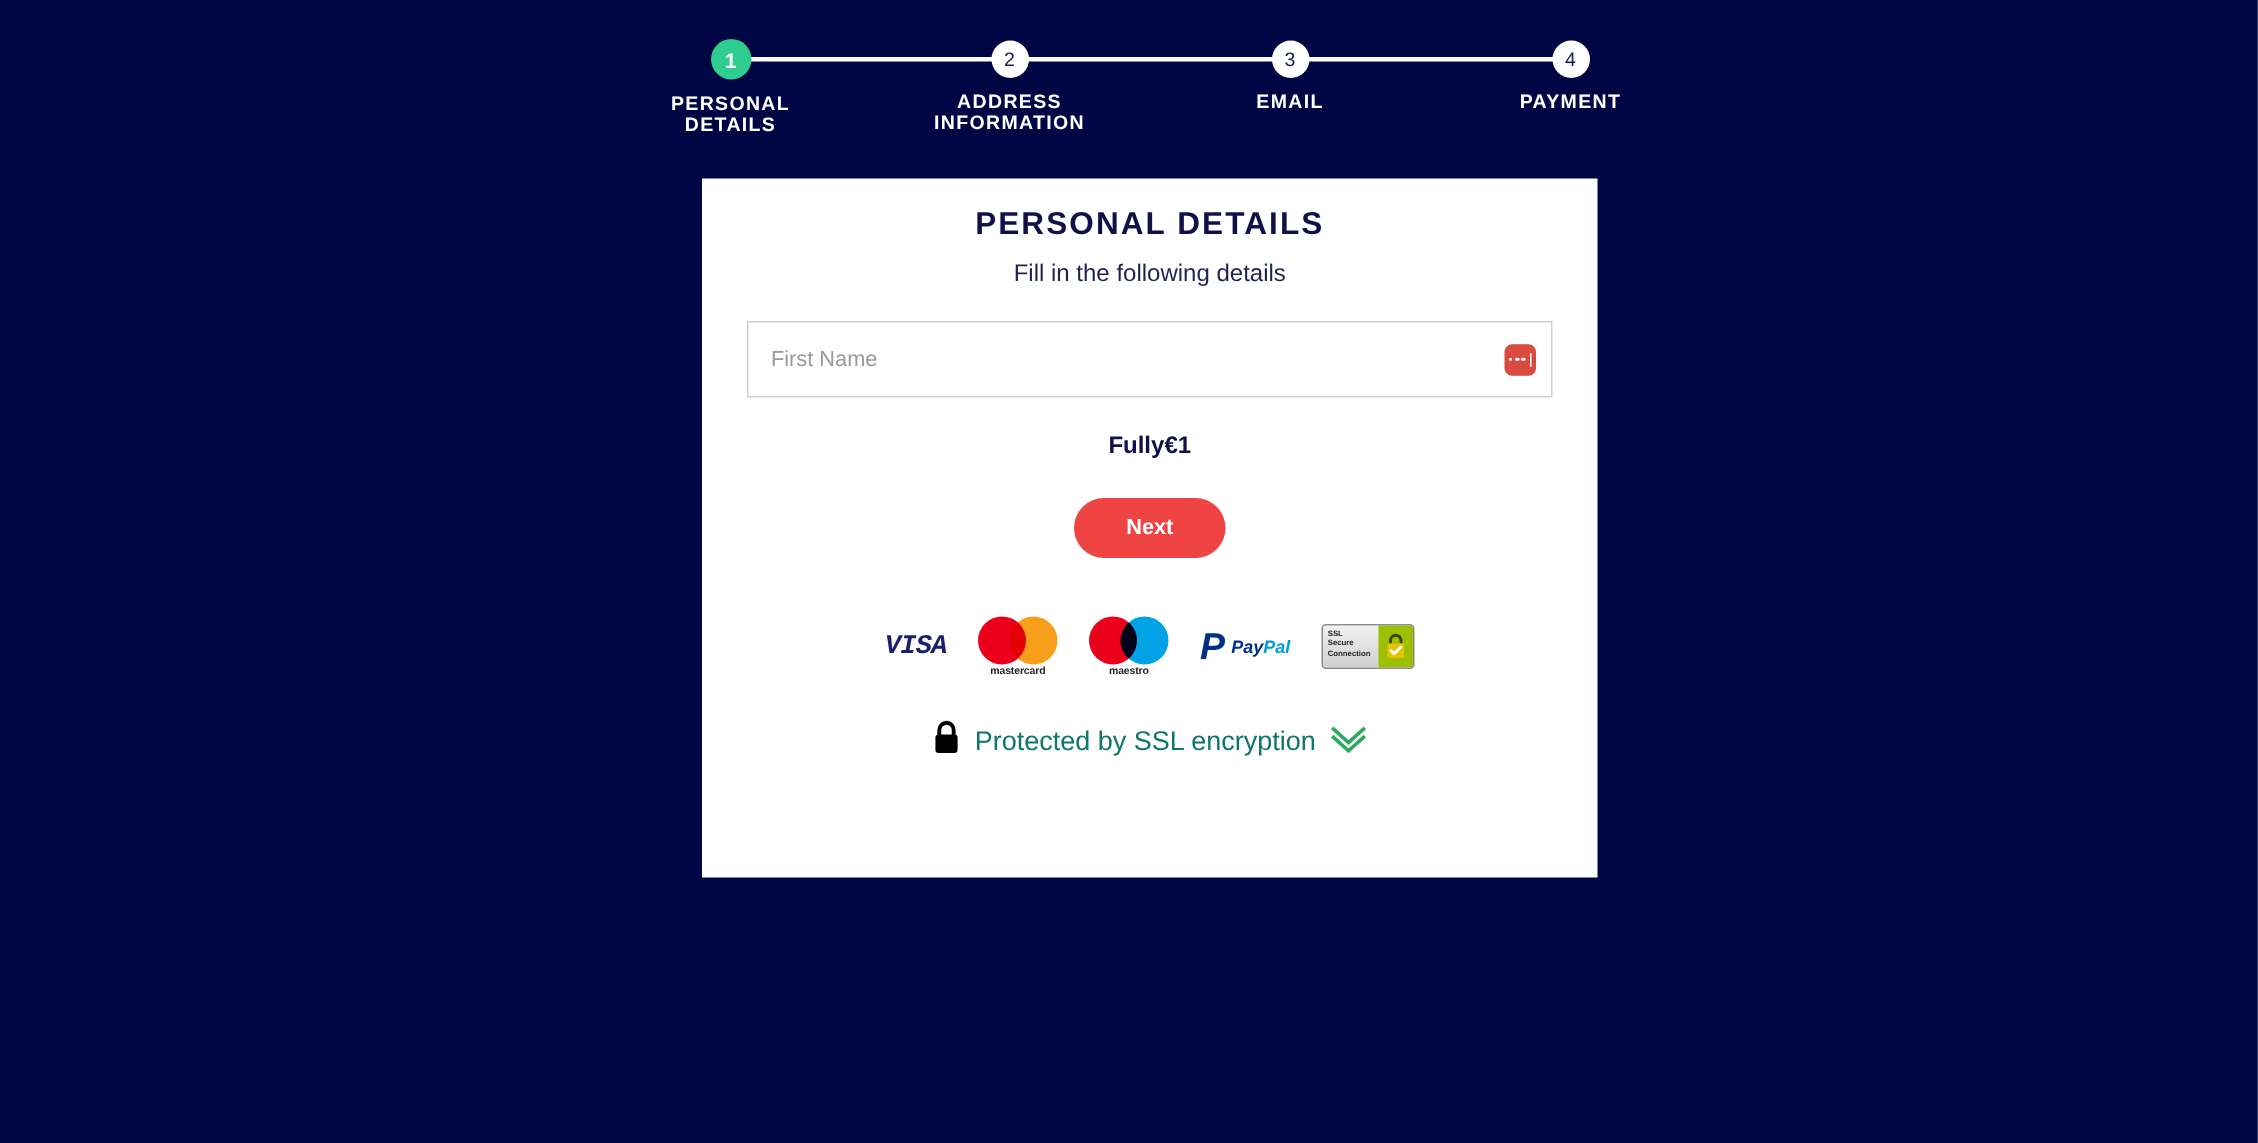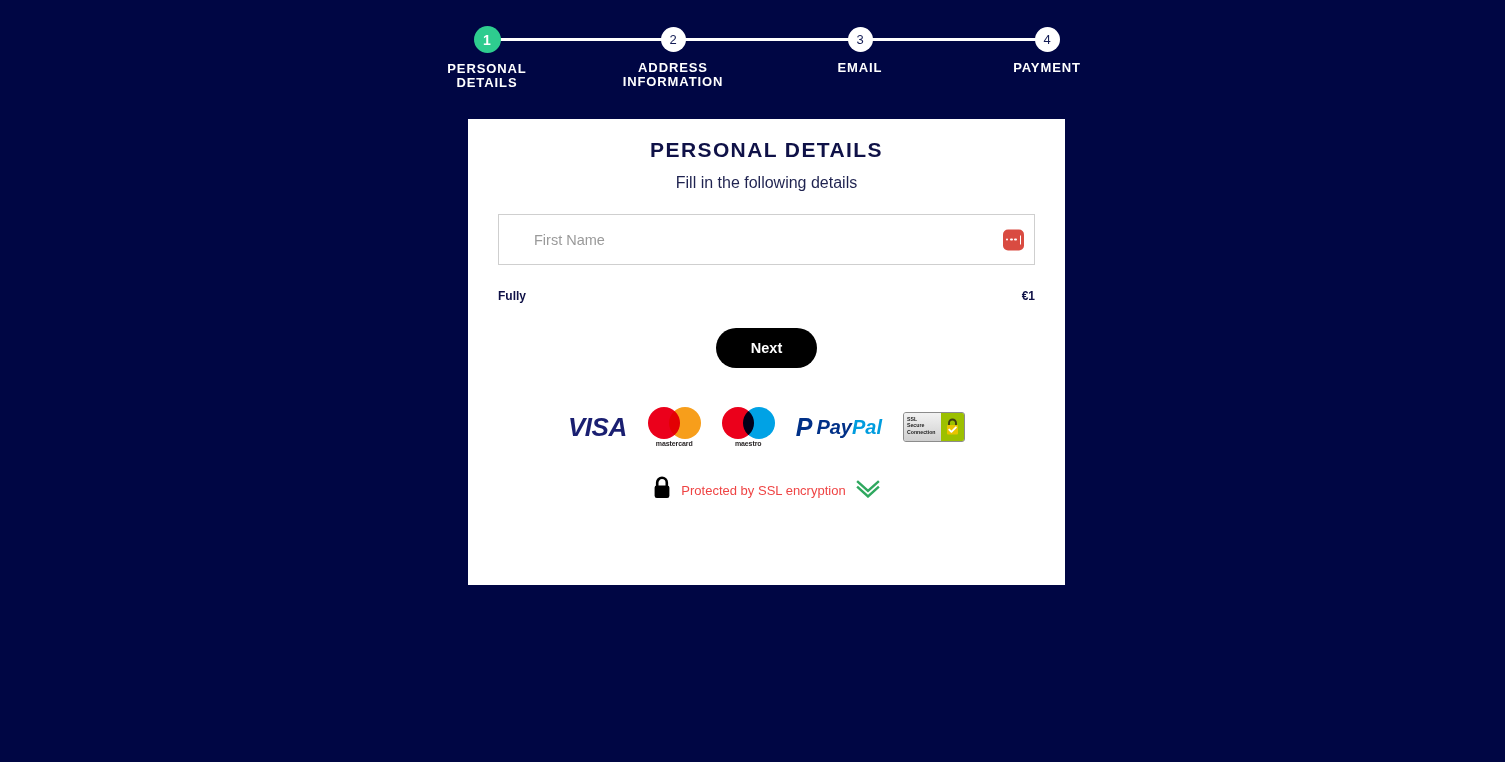--- a/index.html
+++ b/index.html
@@ -116,21 +116,20 @@
   }
   .field {
     position: relative;
     width: 537px;
     height: 51px;
     border: 1px solid #cfcfcf;
     background: #ffffff;
     margin-bottom: 11px;
     display: flex;
     align-items: center;
-    padding-left: 20px;
   }
   .field input {
     flex: 1;
     border: 0;
     outline: 0;
     background: transparent;
     font-family: "Liberation Sans", sans-serif;
     font-size: 14.5px;
     color: #333;
     padding: 0 15px;
@@ -164,62 +163,62 @@
     height: 9px;
     background: #ffffff;
     margin-left: 1.5px;
   }
 
   
   .summary {
     margin: 24px auto 0;
     width: 537px;
     display: flex;
-    justify-content: space-between;
+    justify-content: center;
     align-items: baseline;
     color: #0f1147;
-    font-size: 12px;
+    font-size: 16px;
     font-weight: 700;
   }
 
   
   .next-wrap {
     margin-top: 25px;
     display: flex;
     justify-content: center;
   }
   .next-btn {
     width: 101px;
     height: 40px;
     border: 0;
     border-radius: 21px;
-    background: #000000;
+    background: #ef4444;
     color: #ffffff;
     font-family: "Liberation Sans", sans-serif;
     font-size: 14.5px;
     font-weight: 700;
     cursor: pointer;
   }
 
   
   .paylogos {
     margin-top: 39px;
     display: flex;
     align-items: center;
     justify-content: center;
     gap: 21px;
   }
 
   .logo-visa {
     color: #1a1f71;
-    font-size: 26px;
+    font-size: 18px;
     font-weight: 700;
     font-style: italic;
     letter-spacing: -0.5px;
-    font-family: Liberation Sans, sans-serif;
+    font-family: Liberation Mono, monospace;
   }
 
   .logo-circles {
     display: flex;
     flex-direction: column;
     align-items: center;
   }
   .circles {
     position: relative;
     width: 53px;
@@ -253,21 +252,21 @@
     gap: 4px;
   }
   .pp-mark {
     font-size: 25px;
     font-weight: 700;
     font-style: italic;
     color: #003087;
     line-height: 1;
   }
   .pp-text {
-    font-size: 20px;
+    font-size: 12px;
     font-weight: 700;
     font-style: italic;
     line-height: 1;
   }
   .pp-text .pay { color: #003087; }
   .pp-text .pal { color: #009cde; }
 
   .logo-ssl {
     display: flex;
     width: 62px;
@@ -297,22 +296,22 @@
 
   
   .ssl-footer {
     margin-top: 29px;
     display: flex;
     align-items: center;
     justify-content: center;
     gap: 9px;
   }
   .ssl-footer-text {
-    color: #ef4444;
-    font-size: 13px;
+    color: #0f766e;
+    font-size: 18px;
   }
 </style>
 </head>
 <body>
 
 <div class="stepper">
   <div class="stepper-track"></div>
 
   <div class="step step-0 active">
     <div class="step-circle">1</div>

